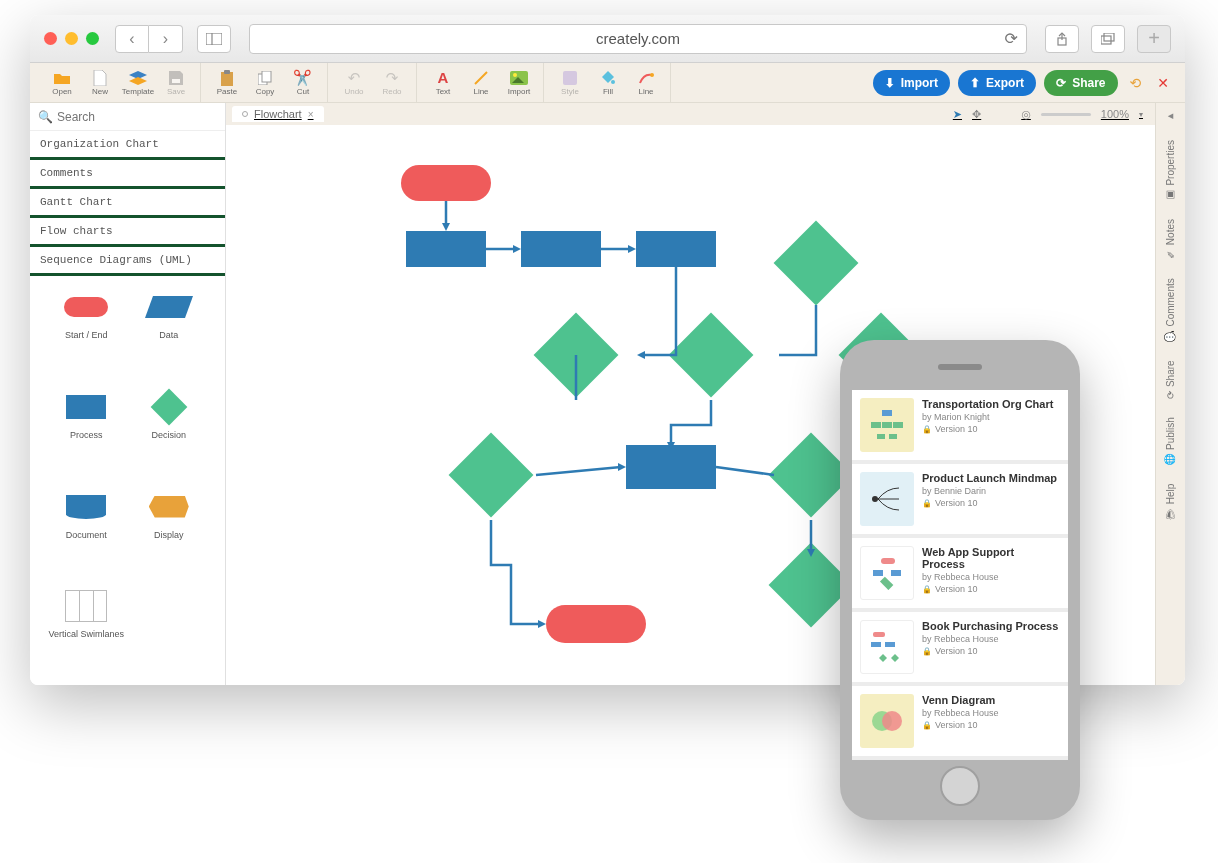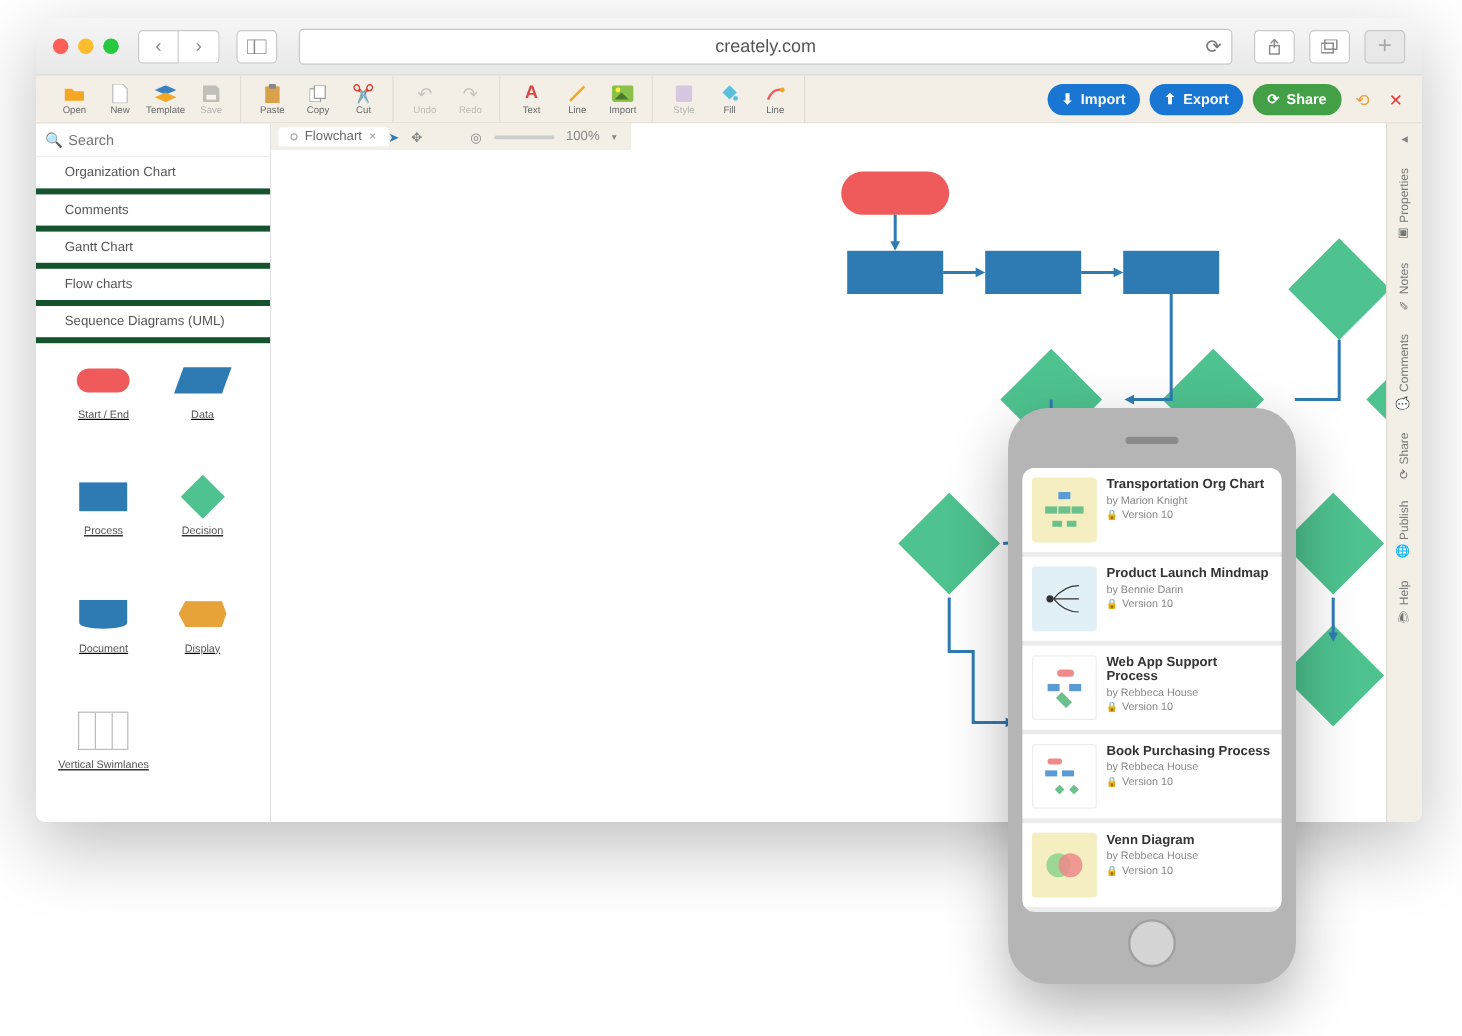--- a/index.html
+++ b/index.html
@@ -24,44 +24,44 @@
 .tb-spacer { flex: 1; }
 .pill-btn { display: flex; align-items: center; gap: 6px; height: 26px; padding: 0 12px; border-radius: 13px; color: #fff; font-size: 12px; font-weight: 600; cursor: pointer; }
 .pill-blue { background: #1976d2; }
 .pill-green { background: #43a047; }
 .close-x { color: #e53935; font-size: 14px; margin: 0 8px; cursor: pointer; }
 .loop-ic { color: #e8a23a; font-size: 14px; margin-right: 6px; }
 .app-body { display: flex; height: calc(100% - 88px); }
 .left-panel { width: 196px; background: #fff; border-right: 1px solid #e0e0e0; display: flex; flex-direction: column; }
 .search-row { height: 28px; display: flex; align-items: center; padding: 0 8px; border-bottom: 1px solid #eee; }
 .search-row input { border: none; outline: none; flex: 1; font-size: 12px; color: #666; }
-.cat-item { padding: 7px 24px; font-size: 11px; color: #555; border-bottom: 5px solid #14532d; cursor: pointer; }
-.shape-grid { flex: 1; overflow-y: auto; padding: 6px 16px; display: grid; grid-template-columns: 1fr 1fr; gap: 2px; text-decoration: underline; }
+.cat-item { padding: 7px 10px; font-size: 11px; color: #555; border-bottom: 3px solid #14532d; cursor: pointer; font-family: Liberation Mono, monospace; }
+.shape-grid { flex: 1; overflow-y: auto; padding: 6px 16px; display: grid; grid-template-columns: 1fr 1fr; gap: 2px; }
 .shape-cell { display: flex; flex-direction: column; align-items: center; padding: 6px 2px 8px; cursor: pointer; }
 .shape-cell .sw { width: 60px; height: 38px; display: flex; align-items: center; justify-content: center; }
 .shape-cell .lbl { font-size: 9px; color: #555; text-align: center; margin-top: 4px; line-height: 1.2; }
-.canvas-area { flex: 1; display: flex; background: #fff; }
+.canvas-area { flex: 1; display: flex; flex-direction: column; background: #fff; text-decoration: underline; }
 .tab-bar { height: 22px; background: #f3eee6; display: flex; align-items: center; padding-left: 6px; font-size: 11px; }
 .tab { display: flex; align-items: center; gap: 6px; background: #fff; padding: 2px 10px; border-radius: 3px 3px 0 0; color: #666; }
 .tab .dot { width: 6px; height: 6px; border: 1px solid #aaa; border-radius: 50%; }
 .tab .x { color: #999; font-size: 10px; }
 .zoom-bar { margin-left: auto; display: flex; align-items: center; gap: 10px; padding-right: 12px; color: #888; font-size: 11px; }
 .canvas { flex: 1; position: relative; background: #fff; overflow: hidden; }
 .right-rail { width: 30px; background: #f3eee6; border-left: 1px solid #e0dcd2; display: flex; flex-direction: column; align-items: center; padding-top: 6px; gap: 18px; }
 .rail-item { writing-mode: vertical-rl; transform: rotate(180deg); font-size: 10px; color: #777; display: flex; align-items: center; gap: 4px; cursor: pointer; }
 .rail-chevron { font-size: 11px; color: #888; }
 
 .fc-start { background: #ef5b5b; border-radius: 20px; position: absolute; }
 .fc-process { background: #2e7bb3; position: absolute; }
 .fc-decision { background: #4ec28f; position: absolute; transform: rotate(45deg); }
 
 .phone { position: absolute; top: 340px; left: 840px; width: 240px; height: 480px; background: #b5b5b5; border-radius: 34px; box-shadow: 0 20px 50px rgba(0,0,0,0.3); padding: 50px 12px 60px; }
 .phone-speaker { position: absolute; top: 24px; left: 50%; transform: translateX(-50%); width: 44px; height: 6px; background: #8a8a8a; border-radius: 3px; }
 .phone-home { position: absolute; bottom: 14px; left: 50%; transform: translateX(-50%); width: 40px; height: 40px; border-radius: 50%; background: #d4d4d4; border: 2px solid #a0a0a0; }
-.phone-screen { width: 100%; height: 100%; background: #ececec; overflow: hidden; border-radius: 10px; }
+.phone-screen { width: 100%; height: 100%; background: #ececec; overflow: hidden; }
 .doc-item { background: #fff; margin-bottom: 4px; padding: 8px; display: flex; gap: 8px; }
 .doc-thumb { width: 54px; height: 54px; border-radius: 3px; flex-shrink: 0; display: flex; align-items: center; justify-content: center; }
 .doc-meta { flex: 1; display: flex; flex-direction: column; gap: 2px; }
 .doc-title { font-size: 11px; font-weight: 600; color: #333; }
 .doc-by { font-size: 9px; color: #888; }
 .doc-ver { font-size: 9px; color: #888; display: flex; align-items: center; gap: 3px; }
 .lock-ic { font-size: 8px; color: #c8a85a; }
 
 .sw-startend { width: 44px; height: 20px; background: #ef5b5b; border-radius: 10px; }
 .sw-data { width: 40px; height: 22px; background: #2e7bb3; transform: skewX(-20deg); }

